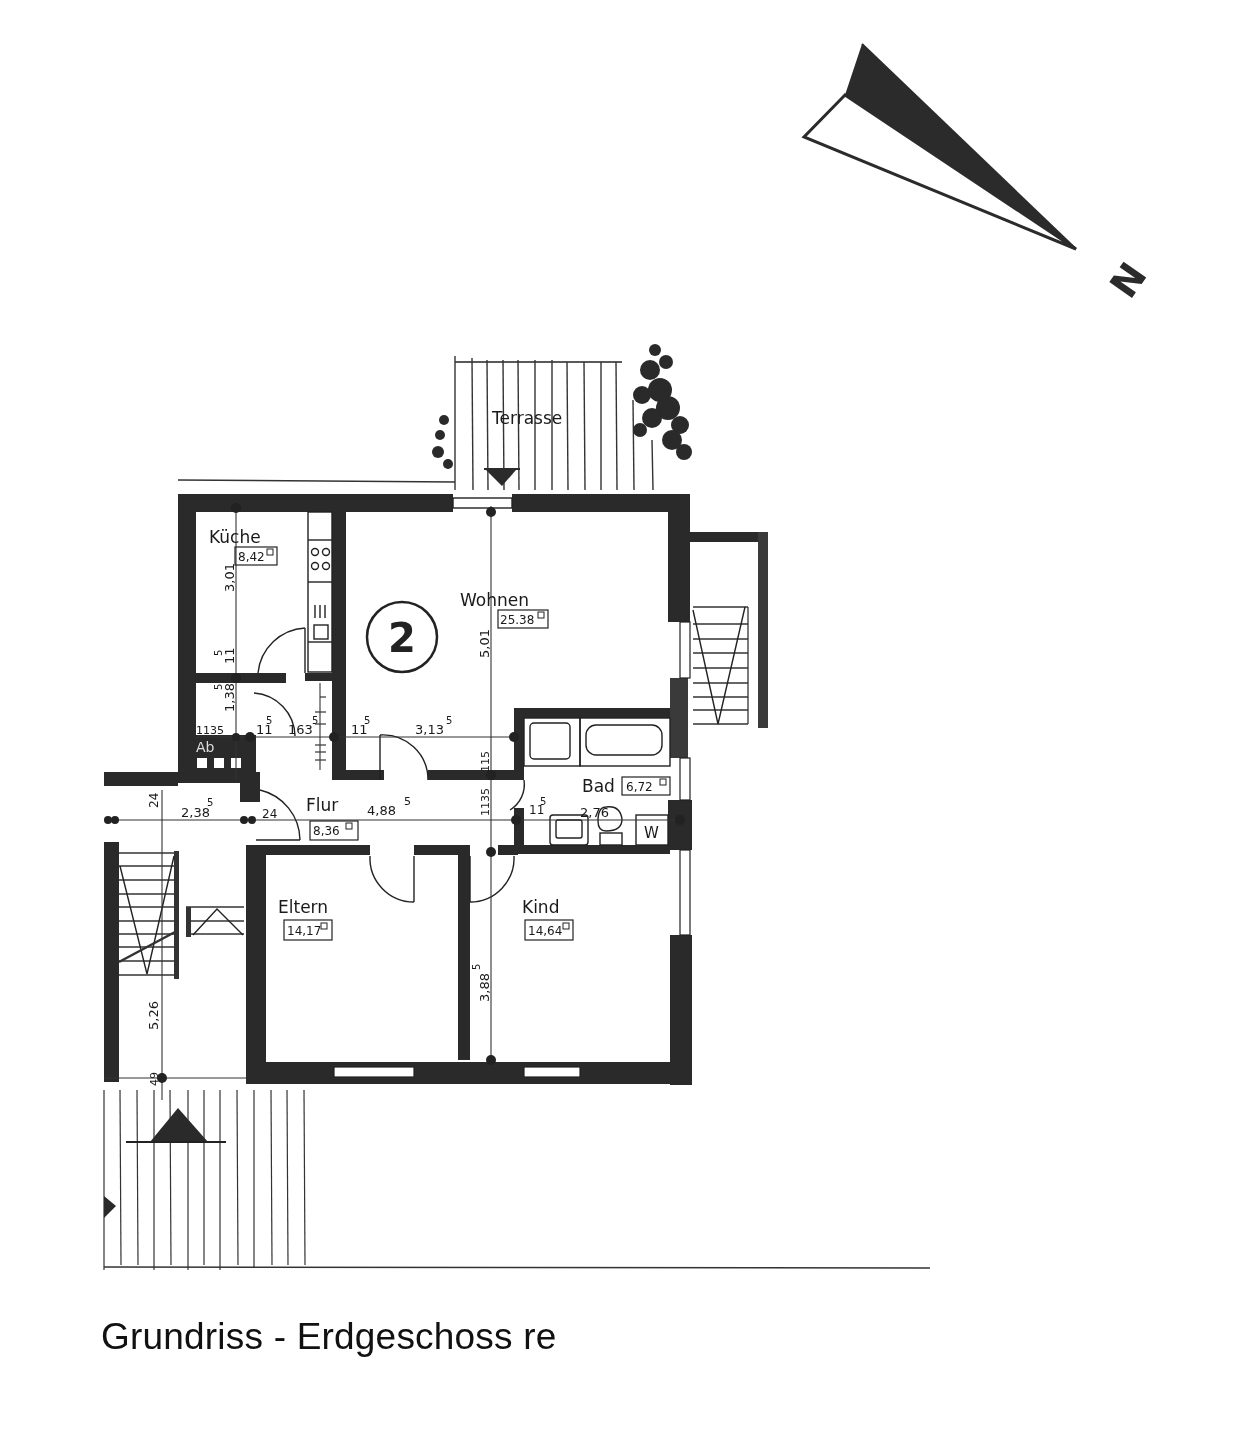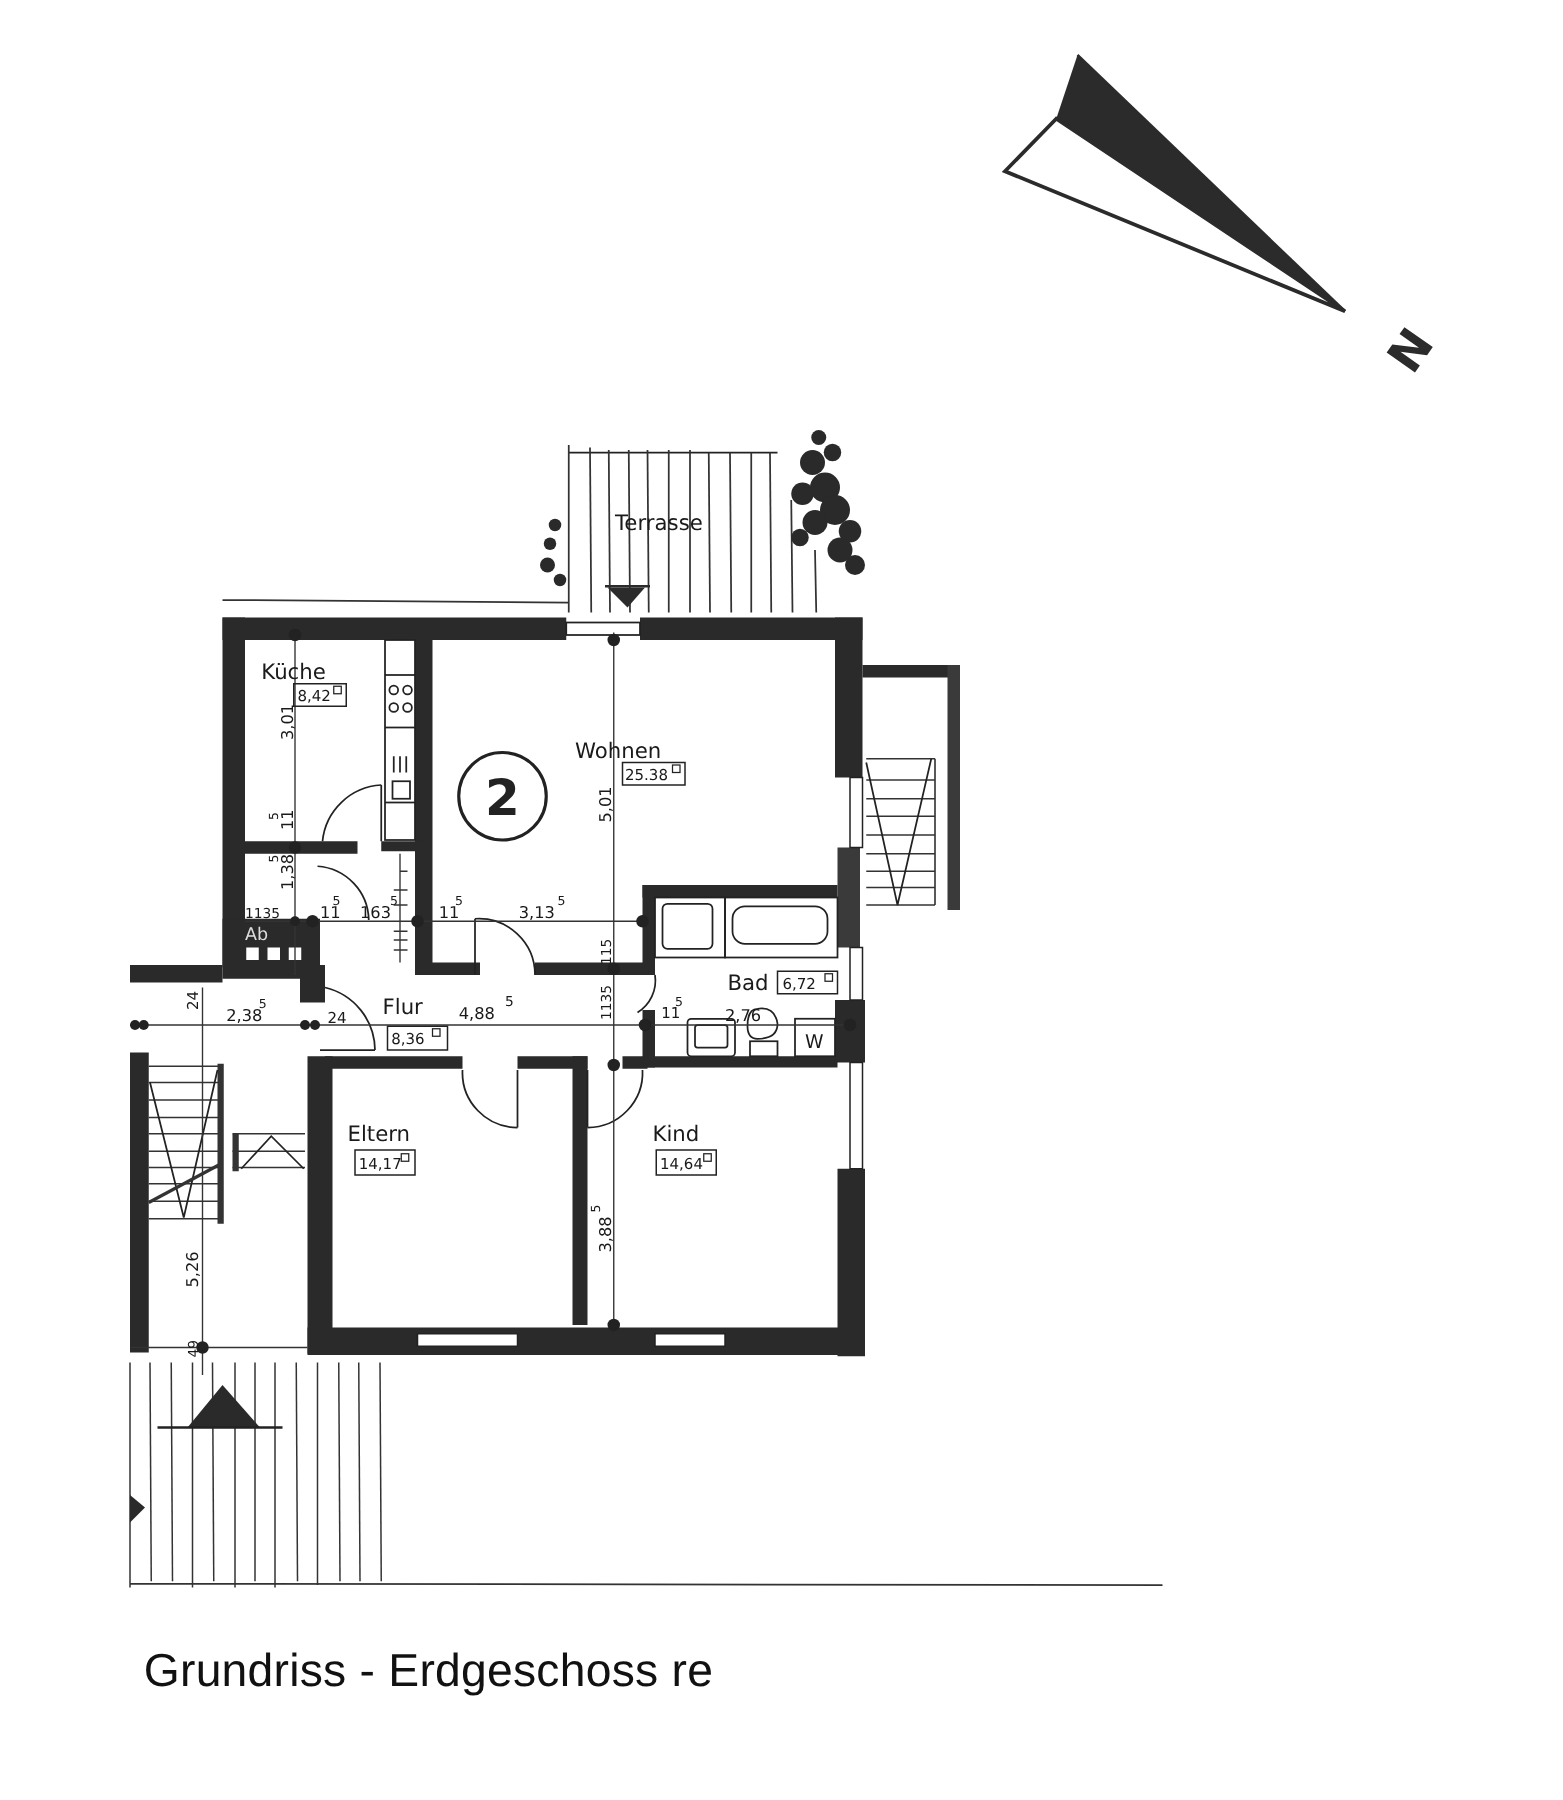--- a/index.html
+++ b/index.html
@@ -6,21 +6,21 @@
   body { width: 1250px; height: 1440px; position: relative; overflow: hidden; font-family: "DejaVu Sans", sans-serif; }
   #plan { position: absolute; left: 0; top: 0; width: 1250px; height: 1440px; }
   .wall { fill: #2a2a2a; }
   .wall-light { fill: #3a3a3a; }
   .thin { stroke: #222; stroke-width: 1.4; fill: none; }
   .dim { stroke: #333; stroke-width: 1.1; fill: none; }
   .lbl { font-family: "DejaVu Sans", sans-serif; fill: #1a1a1a; }
   .room-label { font-size: 17px; }
   .area-text { font-size: 12px; }
   .dim-text { font-size: 13px; }
-  .caption { position: absolute; left: 101px; top: 1316px; font-family: "Liberation Sans", sans-serif; font-size: 37px; color: #111; letter-spacing: 0.2px; margin-left: 14px; }
+  .caption { position: absolute; left: 101px; top: 1316px; font-family: "Liberation Sans", sans-serif; font-size: 37px; color: #111; letter-spacing: 0.2px; }
 </style>
 </head>
 <body>
 
 <svg id="plan" viewBox="0 0 1250 1440" xmlns="http://www.w3.org/2000/svg">
 
   <g>
     <polygon points="862,44 845,95 1076,249" fill="#2b2b2b"></polygon>
     <polygon points="845,95 804,137 1076,249" fill="none" stroke="#2b2b2b" stroke-width="3"></polygon>
     <line x1="862" y1="44" x2="1076" y2="249" stroke="#2b2b2b" stroke-width="2"></line>

